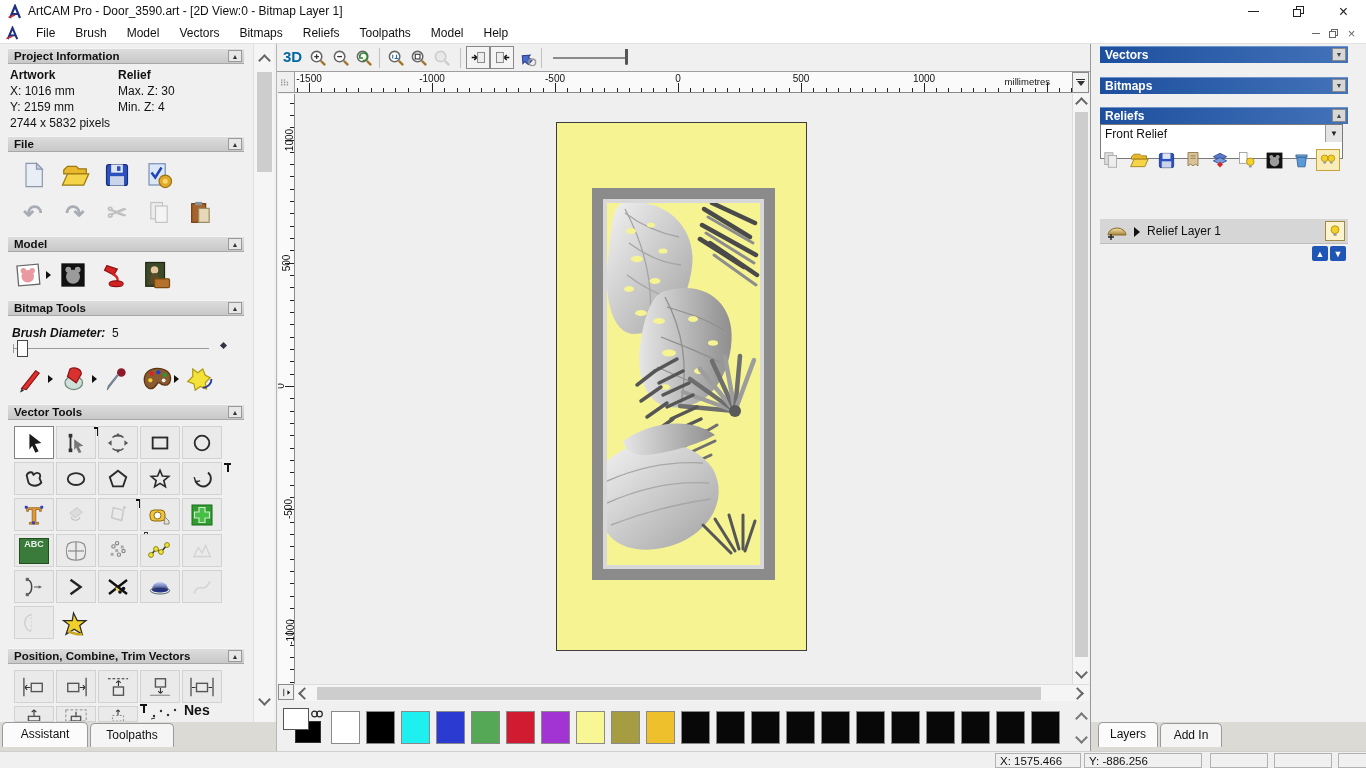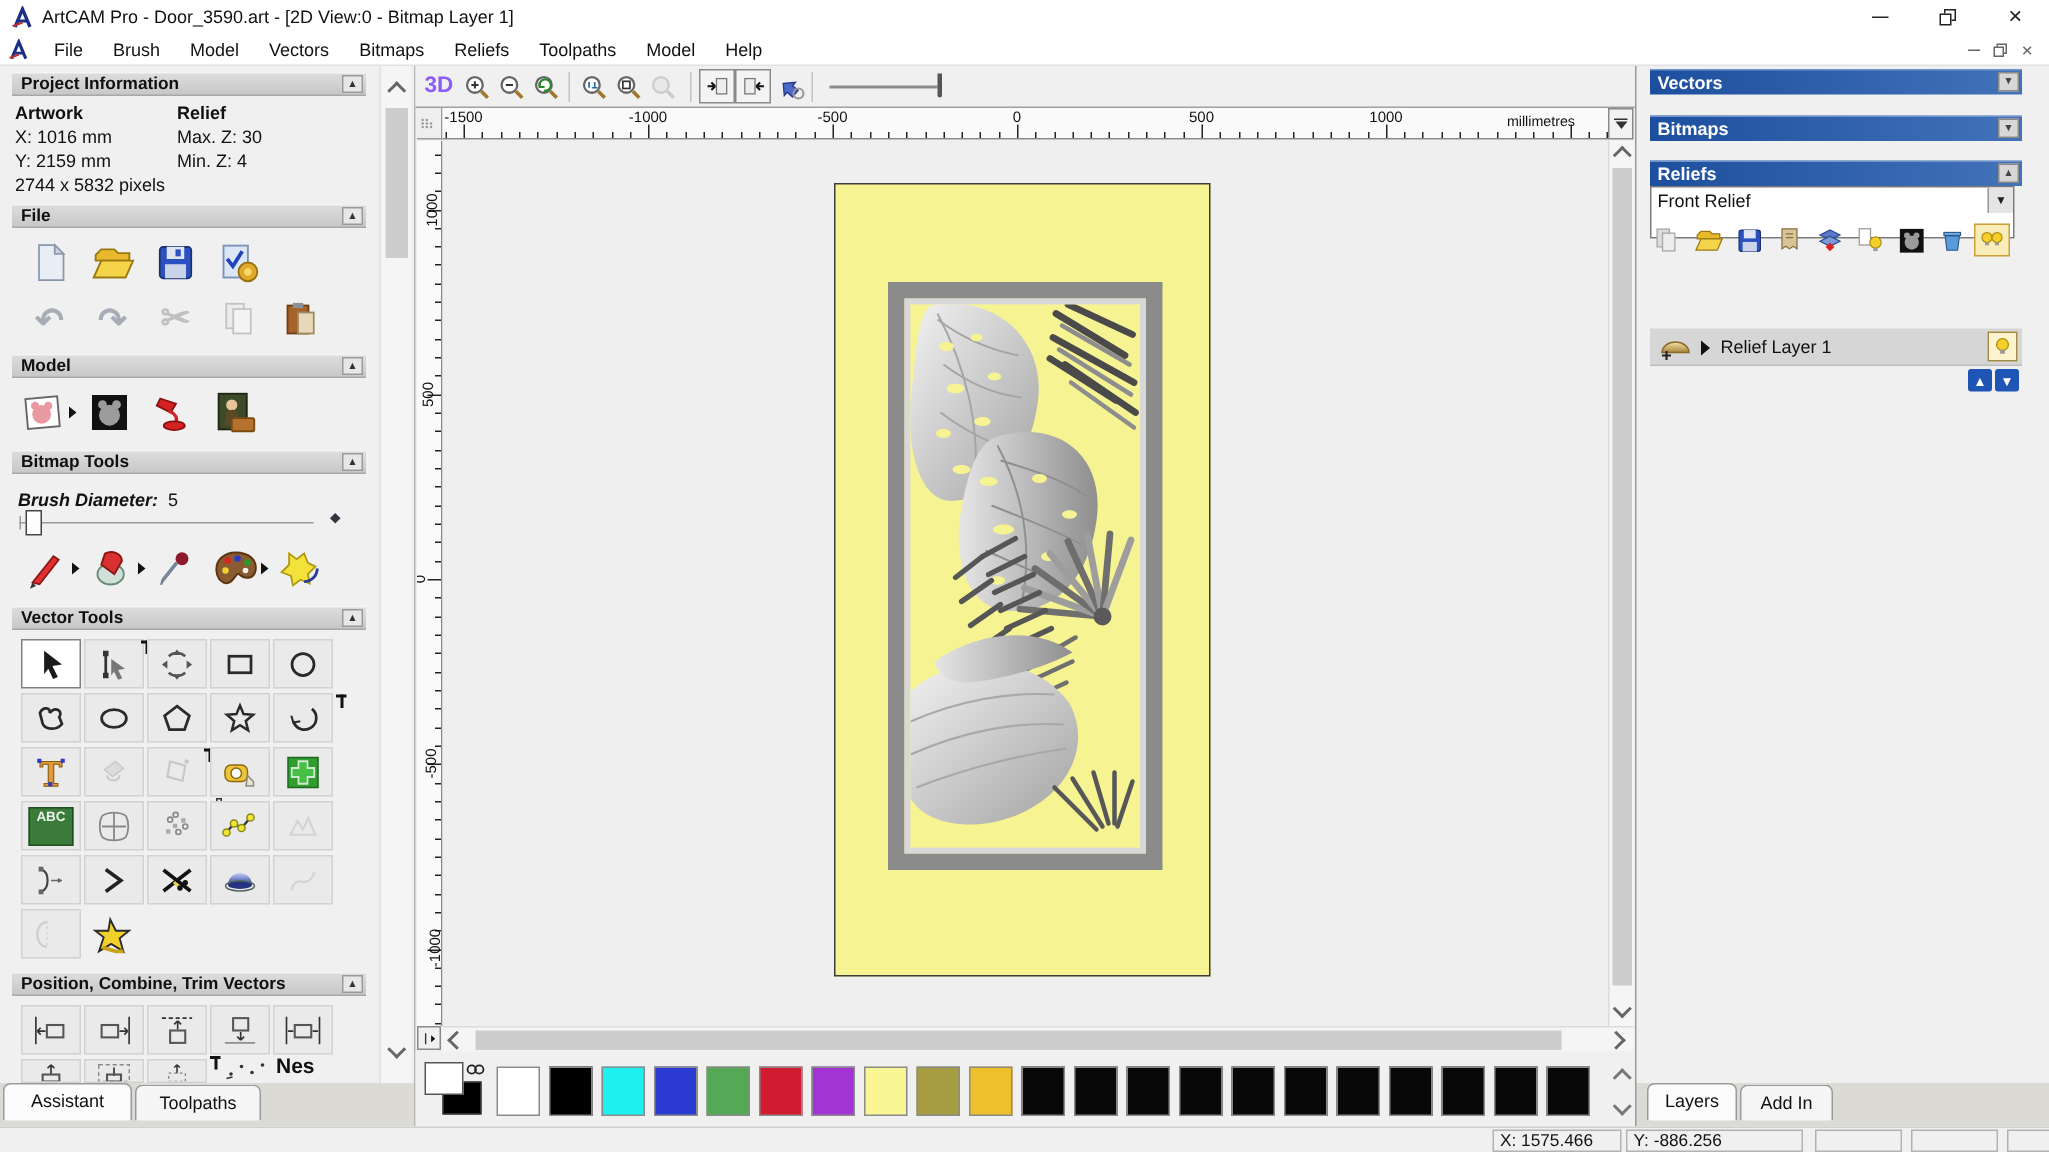--- a/index.html
+++ b/index.html
@@ -603,21 +603,21 @@
   <div class="abs tabstrip" style="left:0;top:722px;width:277px;height:29px;border-right:1px solid #b5b5b5;">
     <div class="tab active" style="left:2px;top:0;width:86px;height:25px;">
         <span>Assistant</span>
       </div>
     <div class="tab" style="left:90px;top:1px;width:84px;height:24px;">
         <span>Toolpaths</span>
       </div>
   </div>
 
   <div id="viewbar" class="abs">
-    <div class="abs" style="left:6px;top:4px;font-size:15px;font-weight:bold;color:#8b5cf6;">3D</div>
+    <div class="abs" style="left:6px;top:4px;font-size:15px;font-weight:bold;color:#0369a1;">3D</div>
     <div class="tbico" style="left:30px;">
       <svg viewBox="0 0 20 20" width="19" height="19">
           <circle cx="8" cy="8" r="5.5" fill="#fff" stroke="#666" stroke-width="1.6"></circle>
           <line x1="12.5" y1="12.5" x2="17" y2="17" stroke="#a0762a" stroke-width="2.5"></line>
           <path d="M5.5,8 h5 M8,5.5 v5" stroke="#333" stroke-width="1.4"></path>
         </svg>
       </div>
     <div class="tbico" style="left:53px;">
       <svg viewBox="0 0 20 20" width="19" height="19">
           <circle cx="8" cy="8" r="5.5" fill="#fff" stroke="#666" stroke-width="1.6"></circle>

